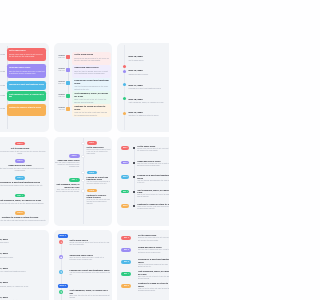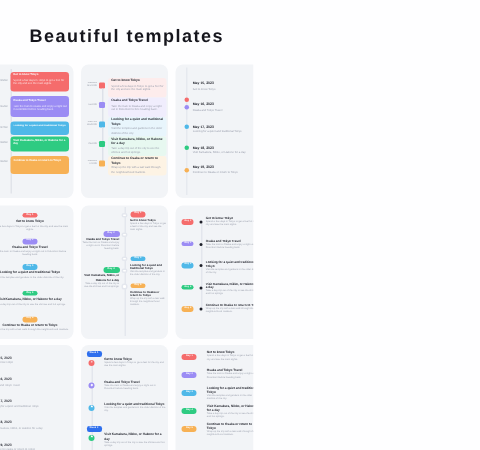--- a/index.html
+++ b/index.html
@@ -105,21 +105,20 @@
     border-radius:9px;color:#fff;font-size:1.55px;font-weight:bold;
     padding:1.1px 0;line-height:1.95px;letter-spacing:0.1px;}
   .brow .tx{margin-left:17.3px;}
   .brow .rt{font-size:2.1px;font-weight:bold;color:#23252e;line-height:2.6px;}
   .brow .rx{font-size:1.65px;color:#a0a5b2;line-height:2.1px;margin-top:0.5px;}
 </style>
 </head>
 <body>
 
 <div class="page">
-  <div class="title">Beautiful templates</div>
   <div class="grid">
     <div class="row">
       <div class="card">
         <div class="gantt">
           <div class="axis"></div>
           <div class="lbl" style="top:9.5px">05/15/23</div>
           <div class="lbl" style="top:26.5px">05/16/23</div>
           <div class="lbl" style="top:40.5px">05/17/23</div>
           <div class="lbl" style="top:50.5px">05/18/23</div>
           <div class="lbl" style="top:63.5px">05/19/23</div>

